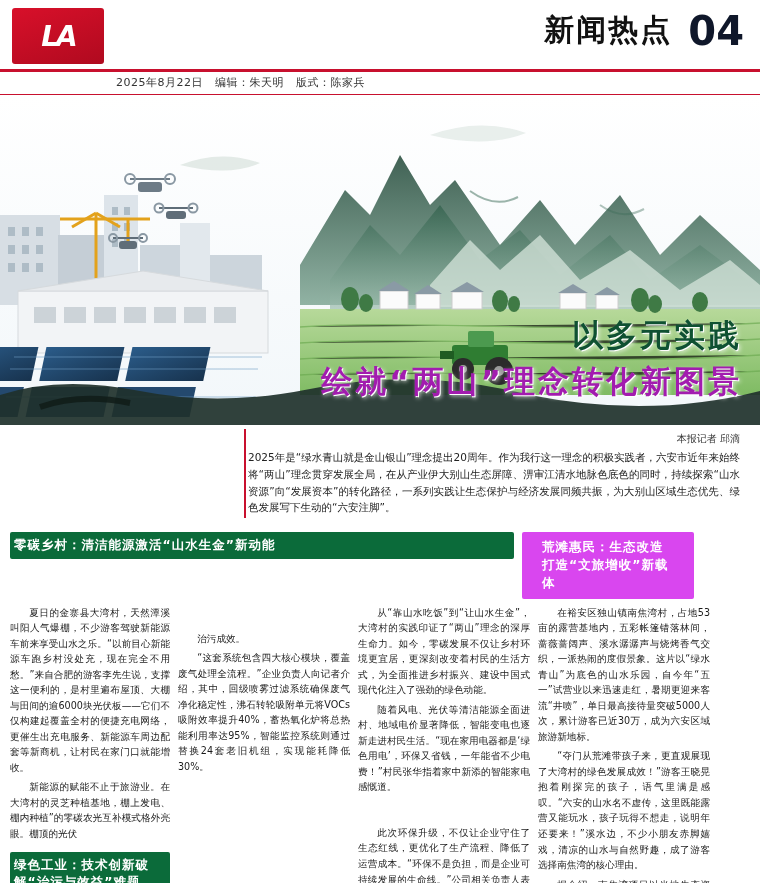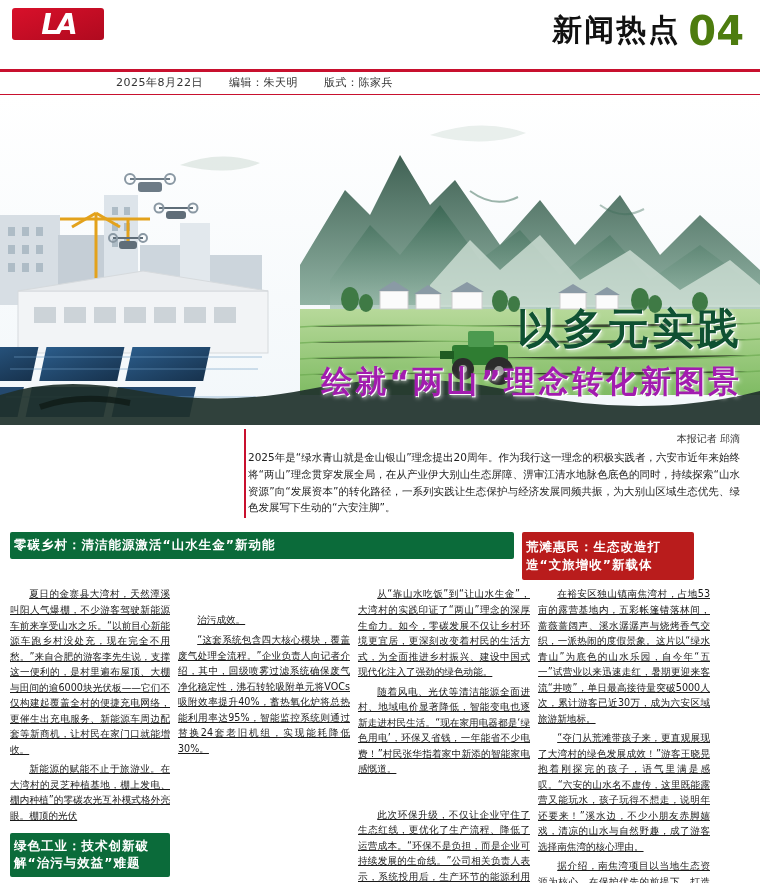--- a/index.html
+++ b/index.html
@@ -16,21 +16,21 @@
   
   .masthead {
     position: relative;
     height: 72px;
     padding: 6px 12px 0 12px;
     border-bottom: 3px solid #c8102e;
     display: flex;
     align-items: flex-start;
   }
   .logo-box {
-    width: 92px; height: 32px;
+    width: 92px; height: 56px;
     background: linear-gradient(160deg,#d8102a 0%, #b00a1f 100%);
     border-radius: 3px;
     display: flex; align-items: center; justify-content: center;
     color: #fff;
     font-weight: bold;
     font-size: 28px;
     letter-spacing: -3px;
     font-style: italic;
     flex: 0 0 auto;
     margin-top: 2px;
@@ -47,32 +47,32 @@
   .logo-sub {
     margin-top: 4px;
     background: #c8102e; color: #fff;
     font-size: 14px; letter-spacing: 3px;
     padding: 2px 10px; border-radius: 2px;
     display: inline-block; align-self: flex-start;
     font-weight: bold;
   }
   .masthead-right {
     margin-left: auto;
-    display: flex; align-items: center; gap: 8px;
+    display: flex; align-items: center; gap: 16px;
     padding-right: 4px; padding-top: 4px; justify-content: flex-end;
   }
   .section-title {
     font-size: 30px; font-weight: bold; color: #111; letter-spacing: 2px;
   }
   .section-num {
-    font-size: 40px; font-weight: bold; color: #4d7c0f; line-height: 1;
+    font-size: 40px; font-weight: bold; color: #0f172a; line-height: 1;
   }
 
   .issue-line {
-    display: flex; align-items: center; gap: 26px;
+    display: flex; align-items: center; gap: 12px;
     font-size: 11px; color: #333;
     padding: 3px 12px 4px 116px;
     border-bottom: 1px solid #c8102e;
     letter-spacing: .5px;
   }
 
   
   .hero {
     position: relative;
     height: 330px;
@@ -82,21 +82,21 @@
   .hero svg { display: block; width: 760px; height: 330px; }
 
   .hero-title {
     position: absolute;
     right: 18px; bottom: 22px;
     text-align: right;
     color: #114b2e;
     text-shadow: 1px 1px 0 #fff, 2px 2px 4px rgba(255,255,255,.7);
   }
   .hero-title .l1 {
-    font-size: 42px; font-weight: bold; letter-spacing: 3px;
+    font-size: 31px; font-weight: bold; letter-spacing: 3px;
     color: #0f5132;
   }
   .hero-title .l2 {
     font-size: 31px; font-weight: bold; letter-spacing: 3px;
     margin-top: 4px;
     color: #a21caf;
   }
 
   
   .lead-band {
@@ -129,32 +129,32 @@
     color: #fff;
     font-size: 12.5px;
     font-weight: bold;
     letter-spacing: 1px;
     text-align: left;
     padding: 5px 4px;
     margin: 4px 0 6px 0;
     border-radius: 2px;
   }
   .sec-head.blue {
-    background: #b91c1c;
+    background: #d946ef;
     line-height: 1.45;
-    padding: 6px 4px;
+    padding: 6px 20px;
   }
 
   .body-text {
     font-size: 9.6px;
     line-height: 1.62;
     text-align: justify;
     color: #1a1a1a;
   }
-  .body-text p { margin: 0 0 4px 0; text-indent: 2em; text-decoration: underline; }
+  .body-text p { margin: 0 0 4px 0; text-indent: 2em; }
 
   
   .span-head-wrap { display: flex; gap: 8px; padding: 0 10px; }
   .span-head-wrap .sh-left { width: 332px; }
   .span-head-wrap .sh-right2 { width: 172px; }
 </style>
 </head>
 <body>
 
 <div class="masthead">

